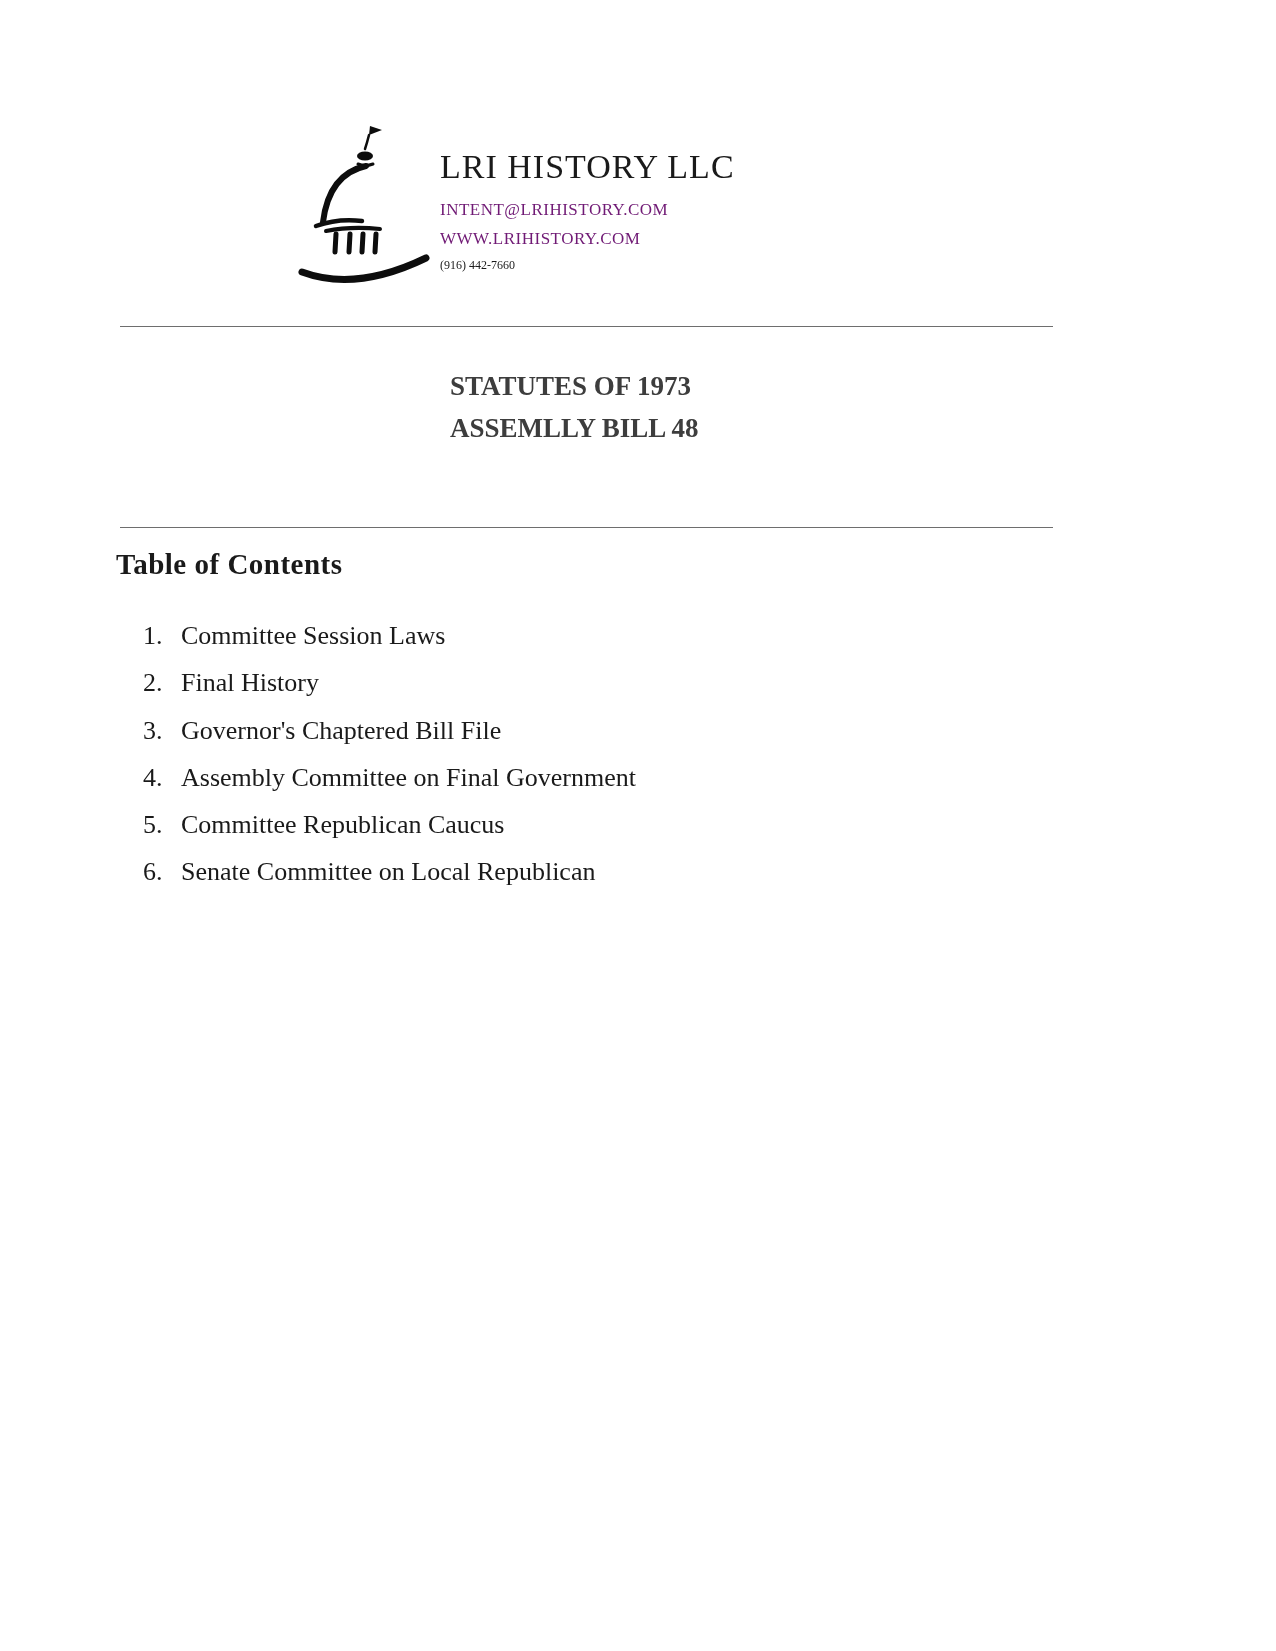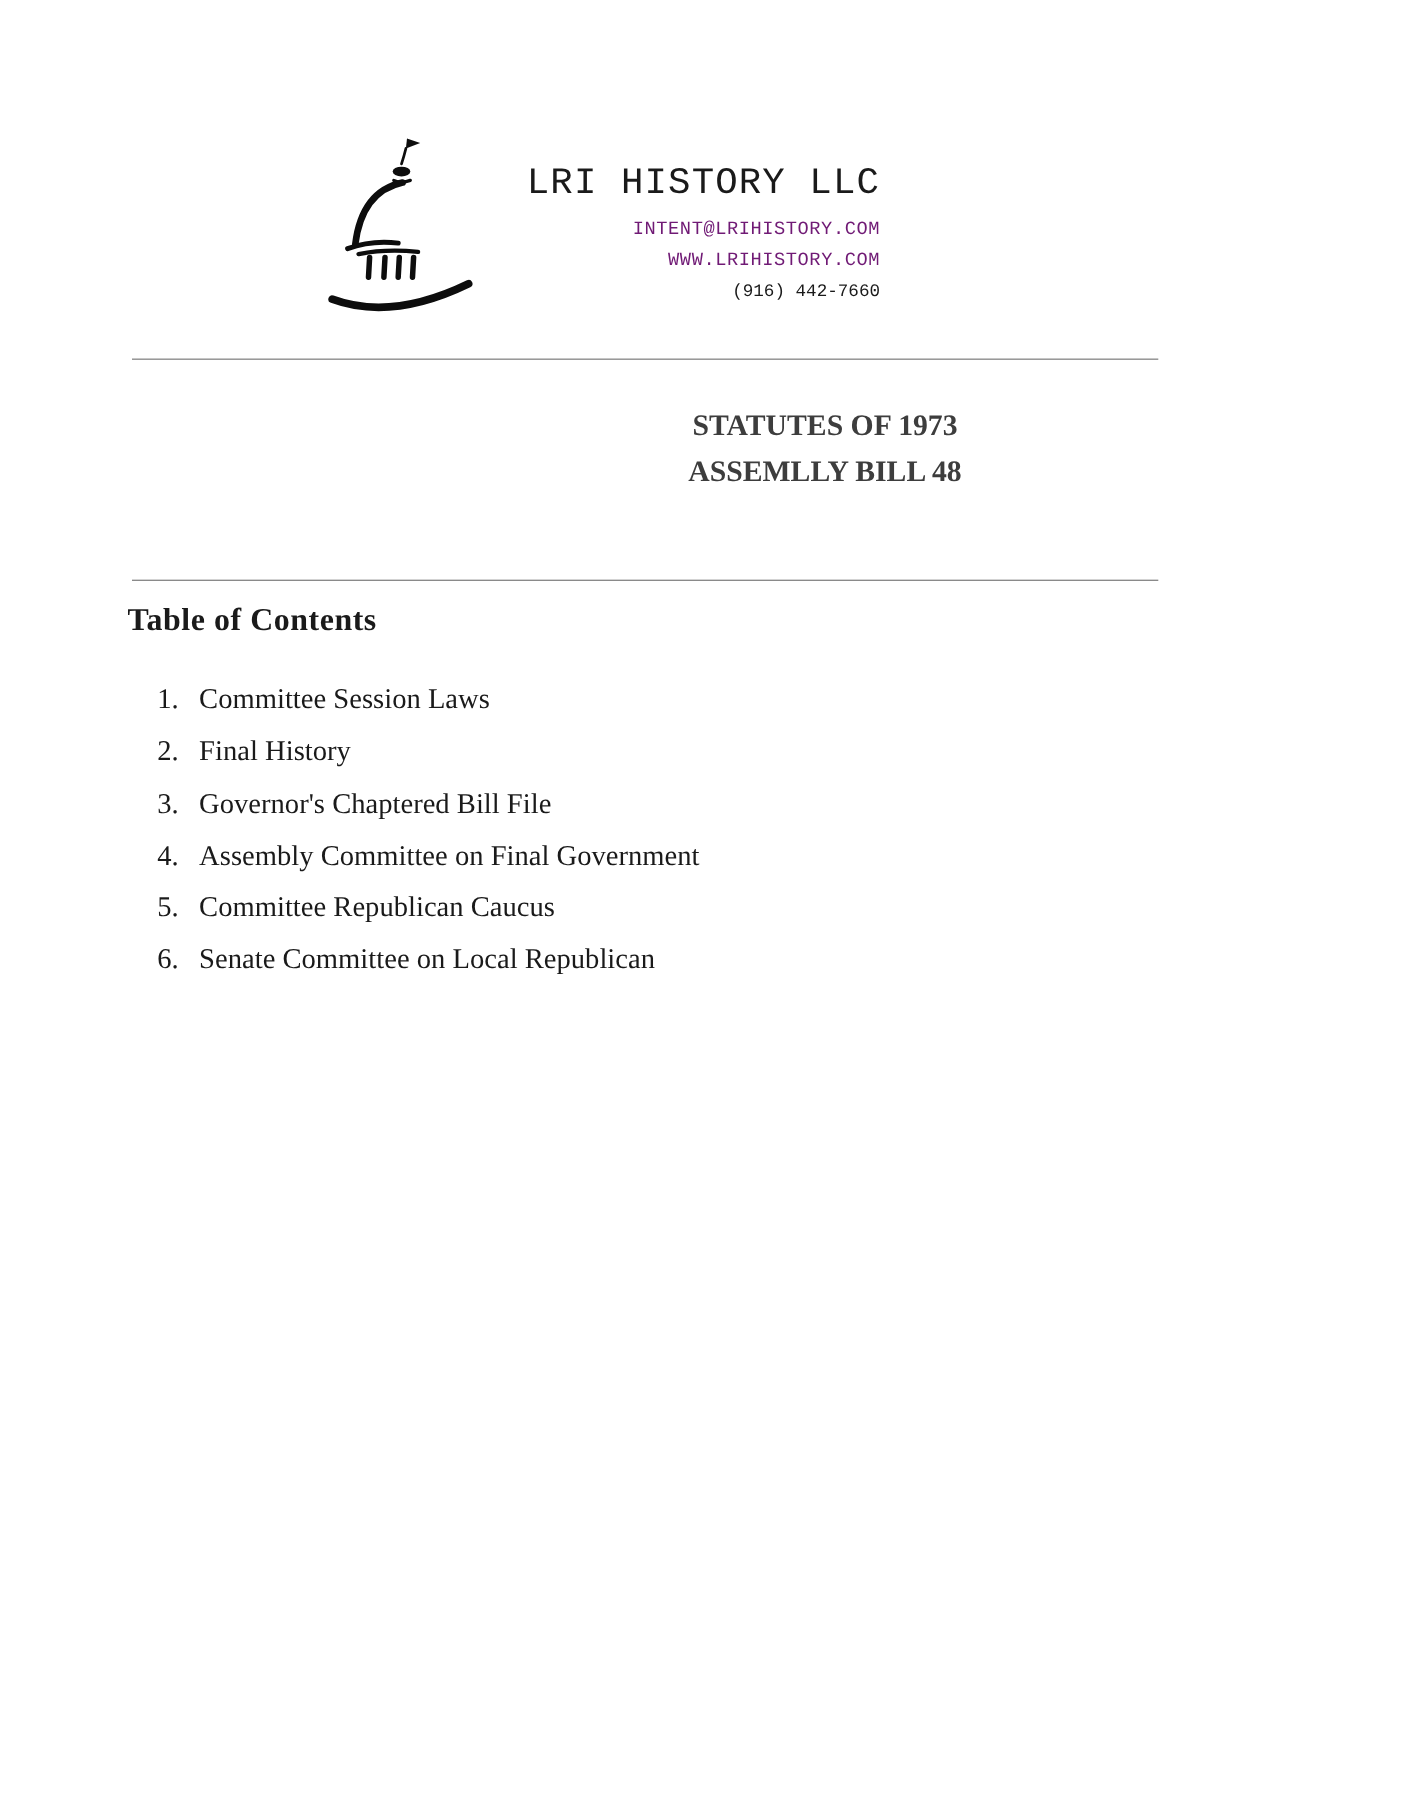--- a/index.html
+++ b/index.html
@@ -23,60 +23,59 @@
     left: 296px;
     top: 122px;
     width: 140px;
     height: 165px;
   }
   .company-block {
     position: absolute;
     left: 440px;
     top: 148px;
     width: 360px;
-    text-align: right;
-    font-family: Liberation Mono, monospace;
+    text-align: left;
   }
   .company-name {
     font-size: 34px;
     letter-spacing: 1px;
     color: #1a1a1a;
     margin-bottom: 14px;
     white-space: nowrap;
   }
   .company-contact {
     font-size: 17px;
     letter-spacing: 0.5px;
     color: #701a75;
     margin-bottom: 9px;
     white-space: nowrap;
   }
   .company-phone {
-    font-size: 16px;
+    font-size: 12px;
     color: #1a1a1a;
     white-space: nowrap;
   }
 
   .rule {
     position: absolute;
     left: 120px;
     width: 933px;
     height: 0;
     border-top: 1.5px solid #6e6e6e;
   }
   .rule-top { top: 326px; }
   .rule-bottom { top: 527px; }
 
   
   .ref-block {
     position: absolute;
     right: 226px;
     top: 366px;
     width: 600px;
-    text-align: center;
+    text-align: left;
     font-weight: bold;
     font-size: 27px;
     color: #3d3d3d;
     line-height: 1.55;
   }
   .ref-line {
     white-space: pre-wrap;
   }
 
   

